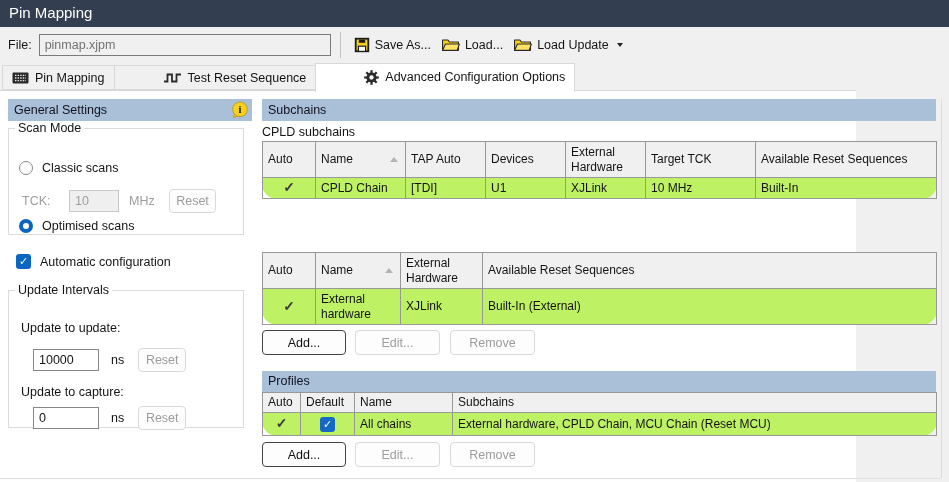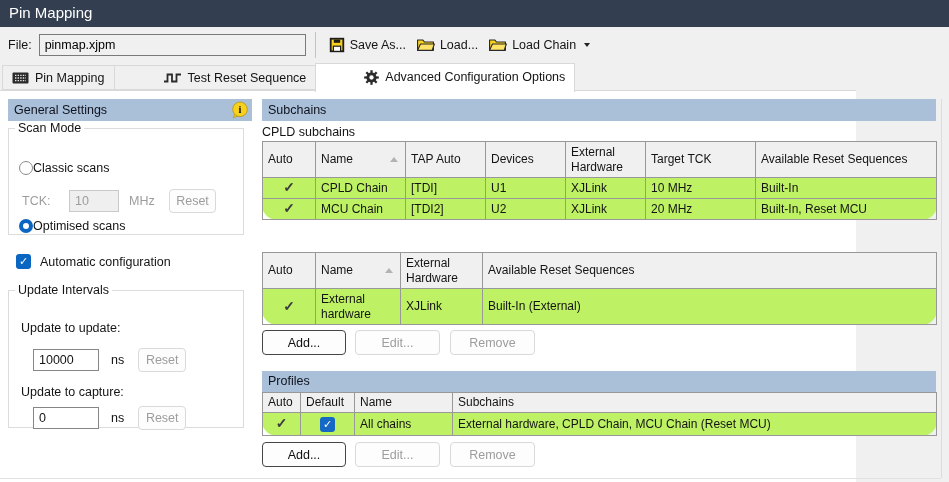--- a/index.html
+++ b/index.html
@@ -6,21 +6,21 @@
   html,body { background:#fff; }
   body { font-family:"Liberation Sans", sans-serif; color:#141414; }
   .window { position:relative; width:949px; height:482px; background:#f0f0f0; overflow:hidden; }
 
   
   .titlebar { height:27px; background:#333f50; color:#ffffff; font-size:15px; line-height:26px; padding-left:9px; }
 
   
   .toolbar { height:35px; display:flex; align-items:center; background:#f0f0f0; padding-left:8px; font-size:12.5px; }
   .file-label { margin-right:7px;text-align:right; }
-  .file-input { width:267px; height:22px; border:1px solid #7a7a7a; background:#f0f0f0; font:12.5px "Liberation Sans",sans-serif; padding:0 5px; color:#000000; outline:none; }
+  .file-input { width:292px; height:22px; border:1px solid #7a7a7a; background:#f0f0f0; font:12.5px "Liberation Sans",sans-serif; padding:0 5px; color:#737373; outline:none; }
   .toolbar-sep { width:1px; height:26px; background:#c3c3c3; margin:0 8px 0 9px; }
   .tool-btn { display:inline-flex; align-items:center; gap:5px; border:none; background:transparent; font:12.5px "Liberation Sans",sans-serif; color:#141414; padding:3px 5px; cursor:default; }
   .caret-down { width:0; height:0; border-left:3.5px solid transparent; border-right:3.5px solid transparent; border-top:4px solid #222; margin-left:3px; }
 
   
   .tabbar { height:28px; display:flex; align-items:flex-end; padding-left:2px; position:relative; z-index:2; background:#f0f0f0; }
   .tab { display:inline-flex; align-items:center; gap:6px; font-size:12.5px; padding:0 9px; height:25px; background:#f0f0f0; border:1px solid #d9d9d9; }
   .tab + .tab { margin-left:-1px;padding-left:48px; }
   .tab.active { background:#fff; height:29px; margin-bottom:-2px; border-bottom:none; position:relative; z-index:3; padding-bottom:2px; }
 
@@ -30,21 +30,21 @@
   #gs-header { left:8px; top:8px; width:244px; }
   #subchains-header { left:262px; top:8px; width:674px; }
   #profiles-header { left:262px; top:280px; width:674px; height:21px; line-height:21px; }
   .info-icon { position:absolute; right:3px; top:2px; width:18px; height:18px; }
 
   fieldset.group { position:absolute; border:1px solid #dcdcdc; }
   fieldset.group legend { font-size:12.5px; margin-left:6px; padding:0 3px; color:#141414; }
   #scan-mode { left:8px; top:30px; width:236px; height:114px; }
   #update-intervals { left:8px; top:192px; width:236px; height:145px; }
 
-  .radio-row { position:absolute; left:10px; display:flex; align-items:center; gap:0; font-size:12.5px; }
+  .radio-row { position:absolute; left:10px; display:flex; align-items:center; gap:9px; font-size:12.5px; }
   .radio { width:14px; height:14px; border-radius:50%; background:#fff; border:1px solid #8a8a8a; flex:0 0 auto; }
   .radio.checked { border:4.5px solid #0b66c2; }
   #radio-classic { top:26px; }
   #radio-optimised { top:84px; }
 
   .tck-row { position:absolute; left:13px; top:54px; display:flex; align-items:center; font-size:12.5px; color:#9d9d9d; }
   .tck-row .tck-lab { width:47px; }
   .input-box { height:22px; border:1px solid #868686; background:#fff; font:12.5px "Liberation Sans",sans-serif; padding:0 5px; color:#141414; outline:none; }
   .input-box:disabled { background:#efefef; border-color:#c9c9c9; color:#9d9d9d; }
   .tck-row .input-box { width:50px; }
@@ -141,21 +141,21 @@
       </span>
       <span>Load...</span>
     </button>
     <button class="tool-btn">
       <span>
         <svg width="19" height="14" viewBox="0 0 20 15">
           <path d="M1.5 13.2 V2.2 h5.8 l1.6 2.1 h9.6 v8.9 z" fill="#f7d11e" stroke="#2a2a2a" stroke-width="1.2" stroke-linejoin="round"></path>
           <path d="M1.5 13.2 L4.6 6.4 h14.9 l-2.4 6.8 z" fill="#ffe366" stroke="#2a2a2a" stroke-width="1.2" stroke-linejoin="round"></path>
         </svg>
       </span>
-      <span>Load Chain</span>
+      <span>Load Update</span>
       <span class="caret-down"></span>
     </button>
   </div>
 
   <div class="tabbar">
     <div class="tab">
       <span>
         <svg width="17" height="12" viewBox="0 0 17 12">
           <rect x="0.5" y="0.5" width="16" height="11" rx="1" fill="#2b2b2b"></rect>
           <line x1="3" y1="3.4" x2="14" y2="3.4" stroke="#e8e8e8" stroke-width="1.4" stroke-dasharray="1.4 1.2"></line>
@@ -277,29 +277,20 @@
       <tbody>
         <tr>
           <td class="c"><span class="check-glyph"></span></td>
           <td>CPLD Chain</td>
           <td>[TDI]</td>
           <td>U1</td>
           <td>XJLink</td>
           <td>10 MHz</td>
           <td>Built-In</td>
         </tr>
-        <tr>
-          <td class="c"><span class="check-glyph"></span></td>
-          <td>MCU Chain</td>
-          <td>[TDI2]</td>
-          <td>U2</td>
-          <td>XJLink</td>
-          <td>20 MHz</td>
-          <td>Built-In, Reset MCU</td>
-        </tr>
       </tbody>
     </table>
 
 
     <table class="grid" id="ext-table">
       <colgroup>
         <col style="width:53px">
           <col style="width:85px">
           <col style="width:82px">
           <col style="width:454px">

